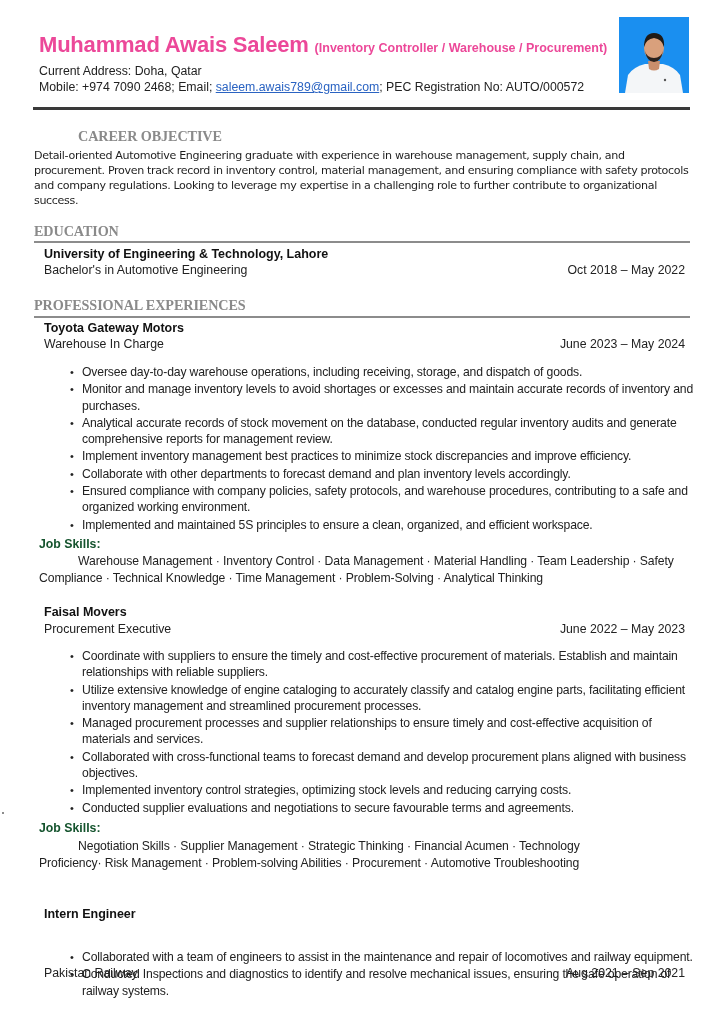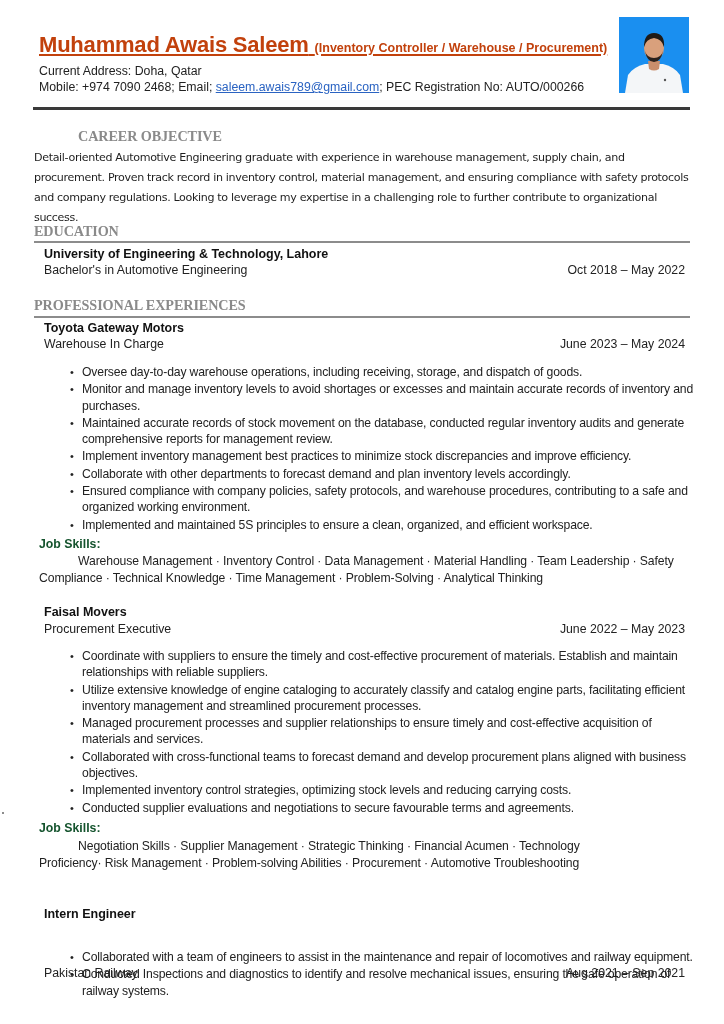--- a/index.html
+++ b/index.html
@@ -2,34 +2,34 @@
 <html><head>
   <meta charset="utf-8">
   <style>
     html, body { margin: 0; padding: 0; background: #ffffff; }
     body { width: 724px; height: 1024px; position: relative; overflow: hidden;
            font-family: "Liberation Sans", sans-serif; color: #1a1a1a; }
     .page { position: absolute; left: 0; top: 0; width: 724px; height: 1024px; }
 
     
     .hdr { position: absolute; left: 39px; top: 30px; width: 580px; }
-    .name-line { font-size: 22px; font-weight: bold; color: #c2410c; letter-spacing: -0.2px; line-height: 30px; white-space: nowrap; text-decoration: underline; }
+    .name-line { font-size: 22px; font-weight: bold; color: #ec4899; letter-spacing: -0.2px; line-height: 30px; white-space: nowrap; }
     .name-line .role { font-size: 12.5px; font-weight: bold; letter-spacing: 0; }
     .contact { font-size: 12.3px; line-height: 16px; color: #222; white-space: nowrap; }
     .contact a { color: #2a63c2; text-decoration: underline; }
     .photo { position: absolute; left: 619px; top: 17px; width: 70px; height: 76px; background: #1a8ff0; overflow: hidden; }
     .thick-rule { position: absolute; left: 33px; top: 107px; width: 657px; height: 3px; background: #3a3a3a; }
 
     
     .sec-h { position: absolute; left: 34px; font-family: "Liberation Serif", serif; font-weight: bold;
              font-size: 14.2px; color: #8a8a8a; letter-spacing: -0.1px; }
     .sec-rule { position: absolute; left: 34px; width: 656px; height: 2px; background: #8c8c8c; }
 
     .objective { position: absolute; left: 34px; top: 148px; width: 660px; font-family: "DejaVu Sans", sans-serif;
-                 font-size: 11.1px; line-height: 20px; color: #1e1e1e; letter-spacing: -0.35px; }
+                 font-size: 11.1px; line-height: 15px; color: #1e1e1e; letter-spacing: -0.35px; }
 
     .row { position: absolute; left: 44px; width: 641px; font-size: 12.3px; line-height: 16px; color: #222; }
     .row .right { position: absolute; right: 0; top: 0; }
     .org { font-weight: bold; font-size: 12.5px; color: #111; }
 
     .bullets { position: absolute; left: 56px; width: 632px; margin: 12px; padding: 0; list-style: none;
                font-size: 12.2px; line-height: 16.3px; color: #222; letter-spacing: -0.15px; }
     .bullets li { position: relative; padding-left: 14px; margin-bottom: 1px; }
     .bullets li::before { content: "\2022"; position: absolute; left: 2px; top: 0; font-size: 11px; }
 
@@ -41,21 +41,21 @@
 <body>
 
 <div class="page">
 
   <div class="hdr">
     <div class="name-line">
       <span>Muhammad Awais Saleem</span>
       <span class="role">(Inventory Controller / Warehouse / Procurement)</span>
     </div>
     <div class="contact">Current Address: Doha, Qatar</div>
-    <div class="contact"><span>Mobile: +974 7090 2468; Email; </span><a>saleem.awais789@gmail.com</a><span>; PEC Registration No: AUTO/000266</span></div>
+    <div class="contact"><span>Mobile: +974 7090 2468; Email; </span><a>saleem.awais789@gmail.com</a><span>; PEC Registration No: AUTO/000572</span></div>
   </div>
 
   <div class="photo">
     <svg width="70" height="76" viewBox="0 0 70 76">
       <rect width="70" height="76" fill="#1a8ff0"></rect>
       <path d="M6 76 L9 58 Q14 50 26 47 L44 47 Q56 50 61 58 L64 76 Z" fill="#f4f6f8"></path>
       <path d="M29 44 L41 44 L40 52 Q35 55 30 52 Z" fill="#c98e6c"></path>
       <ellipse cx="35" cy="31" rx="10" ry="12.5" fill="#d9a07c"></ellipse>
       <path d="M25 30 Q25 16 35 16 Q46 16 45 30 Q43 22 35 21 Q27 22 25 30 Z" fill="#1f1a17"></path>
       <path d="M26 34 Q28 45 35 45 Q42 45 44 34 Q42 41 35 41 Q28 41 26 34 Z" fill="#2b211c"></path>
@@ -80,21 +80,21 @@
   <div class="sec-rule" style="top:316px;"></div>
 
   <div class="row org" style="top:320px;">Toyota Gateway Motors</div>
   <div class="row" style="top:336px;">
     <span>Warehouse In Charge</span>
     <span class="right">June 2023 – May 2024</span>
   </div>
   <ul class="bullets" style="top:352px;">
     <li>Oversee day-to-day warehouse operations, including receiving, storage, and dispatch of goods.</li>
     <li>Monitor and manage inventory levels to avoid shortages or excesses and maintain accurate records of inventory and purchases.</li>
-    <li>Maintained accurate records of stock movement on the database, conducted regular inventory audits and generate comprehensive reports for management review.</li>
+    <li>Analytical accurate records of stock movement on the database, conducted regular inventory audits and generate comprehensive reports for management review.</li>
     <li>Implement inventory management best practices to minimize stock discrepancies and improve efficiency.</li>
     <li>Collaborate with other departments to forecast demand and plan inventory levels accordingly.</li>
     <li>Ensured compliance with company policies, safety protocols, and warehouse procedures, contributing to a safe and organized working environment.</li>
     <li>Implemented and maintained 5S principles to ensure a clean, organized, and efficient workspace.</li>
   </ul>
   <div class="skills-h" style="top:537px;">Job Skills:</div>
   <div class="skills" style="top:553px;">Warehouse Management · Inventory Control · Data Management · Material Handling · Team Leadership · Safety Compliance · Technical Knowledge · Time Management · Problem-Solving · Analytical Thinking</div>
 
   <div class="row org" style="top:604px;">Faisal Movers</div>
   <div class="row" style="top:621px;">

